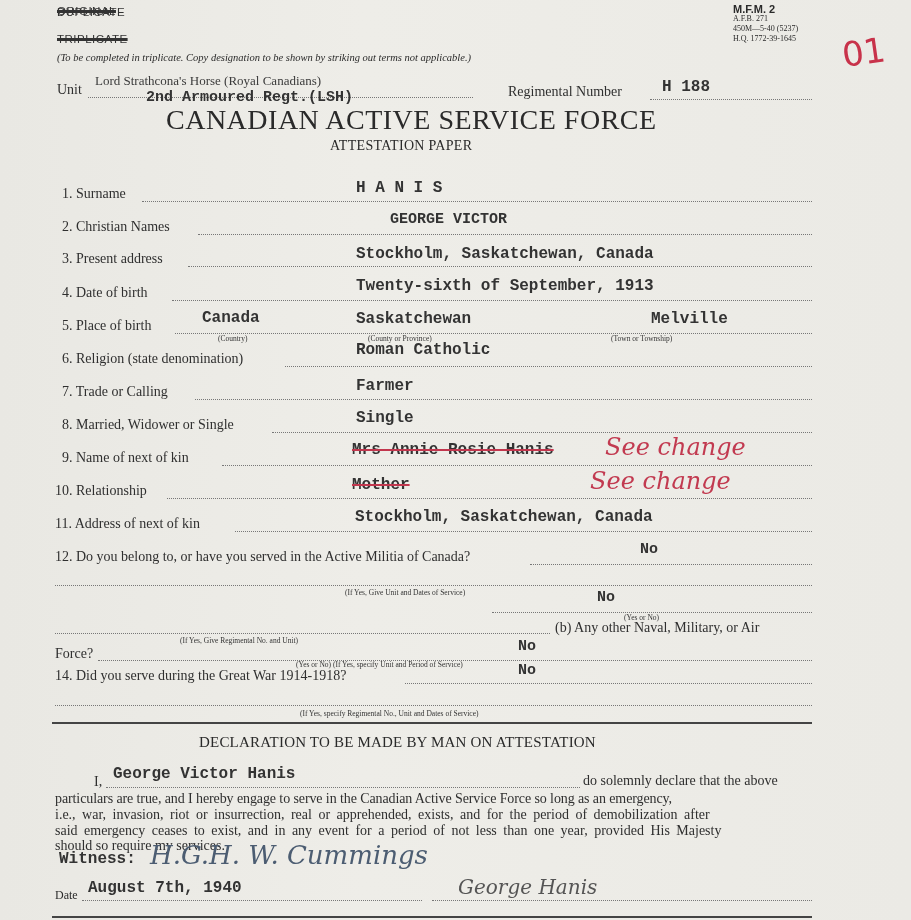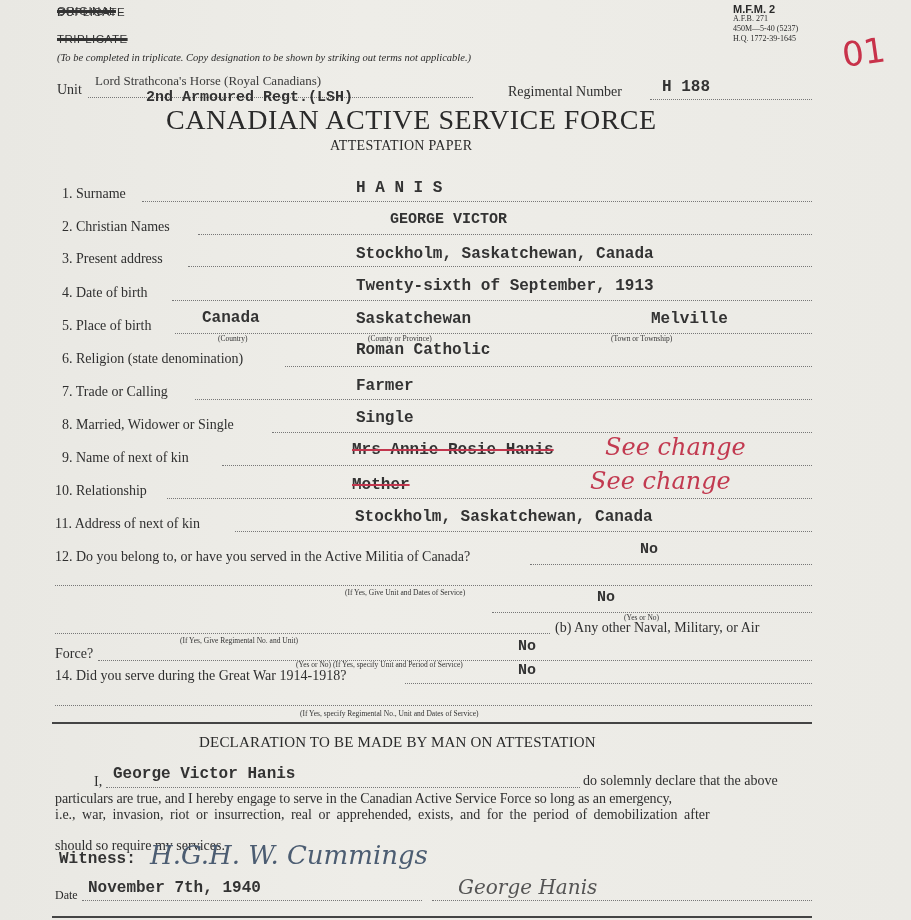--- a/index.html
+++ b/index.html
@@ -129,27 +129,28 @@
 
   <div class="rule" style="top:722px;"></div>
 
   <div class="abs serif" style="left:199px;top:734px;font-size:15px;letter-spacing:.2px;">DECLARATION TO BE MADE BY MAN ON ATTESTATION</div>
   <div class="abs label" style="left:94px;top:774px;">I,</div>
   <div class="dots" style="left:106px;top:787px;width:474px;"></div>
   <div class="abs mono" style="left:113px;top:765px;font-size:16px;">George Victor Hanis</div>
   <div class="abs label" style="left:583px;top:773px;">do solemnly declare that the above</div>
   <div class="abs label" style="left:55px;top:807px;word-spacing:3px;">i.e., war, invasion, riot or insurrection, real or apprehended, exists, and for the period of demobilization after</div>
   <div class="abs label" style="left:55px;top:791px;letter-spacing:-.1px;">particulars are true, and I hereby engage to serve in the Canadian Active Service Force so long as an emergency,</div>
+  <div class="abs label" style="left:55px;top:823px;word-spacing:3px;">said emergency ceases to exist, and in any event for a period of not less than one year, provided His Majesty</div>
   <div class="abs label" style="left:55px;top:838px;">should so require my services.</div>
 
   <div class="abs mono" style="left:59px;top:850px;font-size:16px;">Witness:</div>
   <div class="abs hand-blue" style="left:150px;top:840px;font-size:26px;">H.G.H. W. Cummings</div>
 
   <div class="abs serif" style="left:55px;top:888px;font-size:12px;">Date</div>
   <div class="dots" style="left:82px;top:900px;width:340px;"></div>
-  <div class="abs mono" style="left:88px;top:879px;font-size:16px;">November 7th, 1940</div>
+  <div class="abs mono" style="left:88px;top:879px;font-size:16px;">August 7th, 1940</div>
 
   <div class="dots" style="left:432px;top:900px;width:380px;"></div>
   <div class="abs hand-blue" style="left:458px;top:875px;font-size:20px;color:#555;">George Hanis</div>
   <div class="abs tiny serif" style="left:591px;top:933px;padding-left:26px;">(Signature of recruit)</div>
 
   <div class="rule" style="top:916px;"></div>
 </div>
 
 </body></html>

